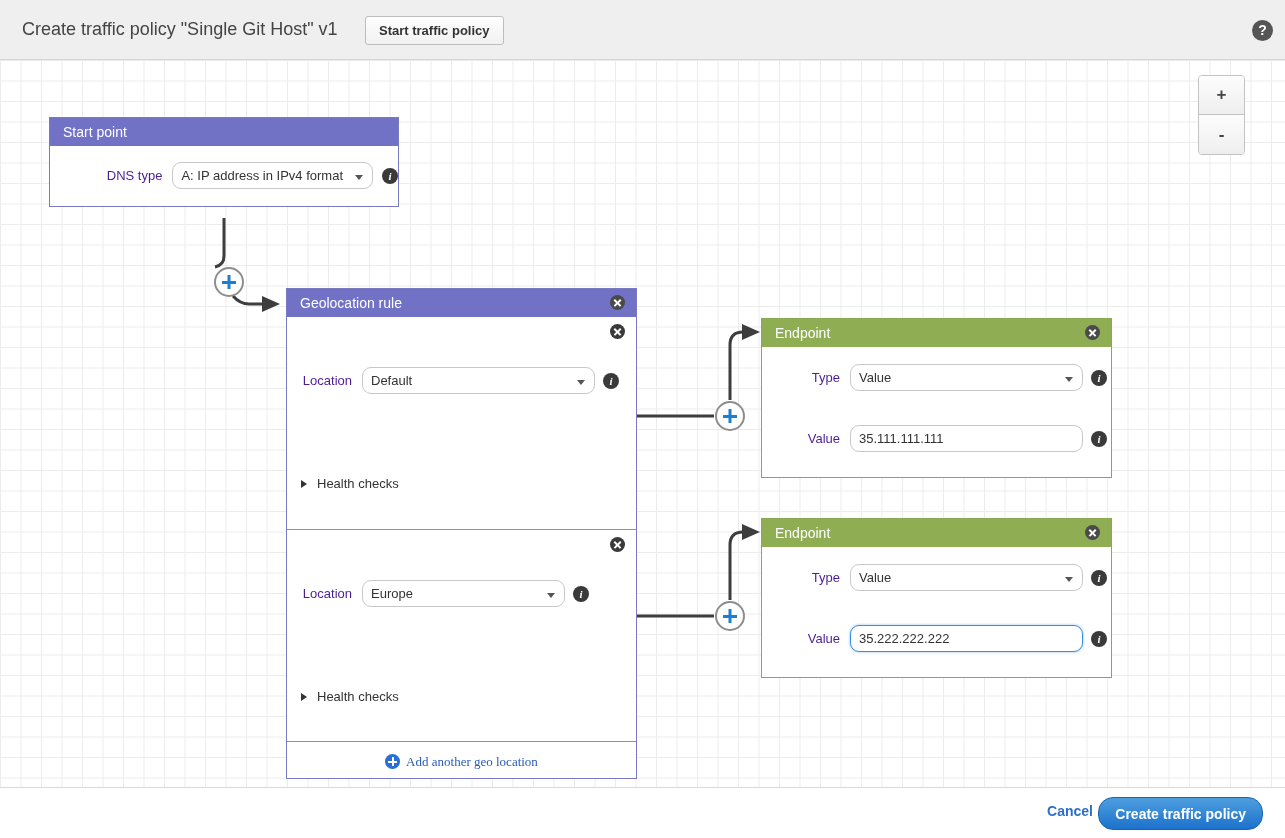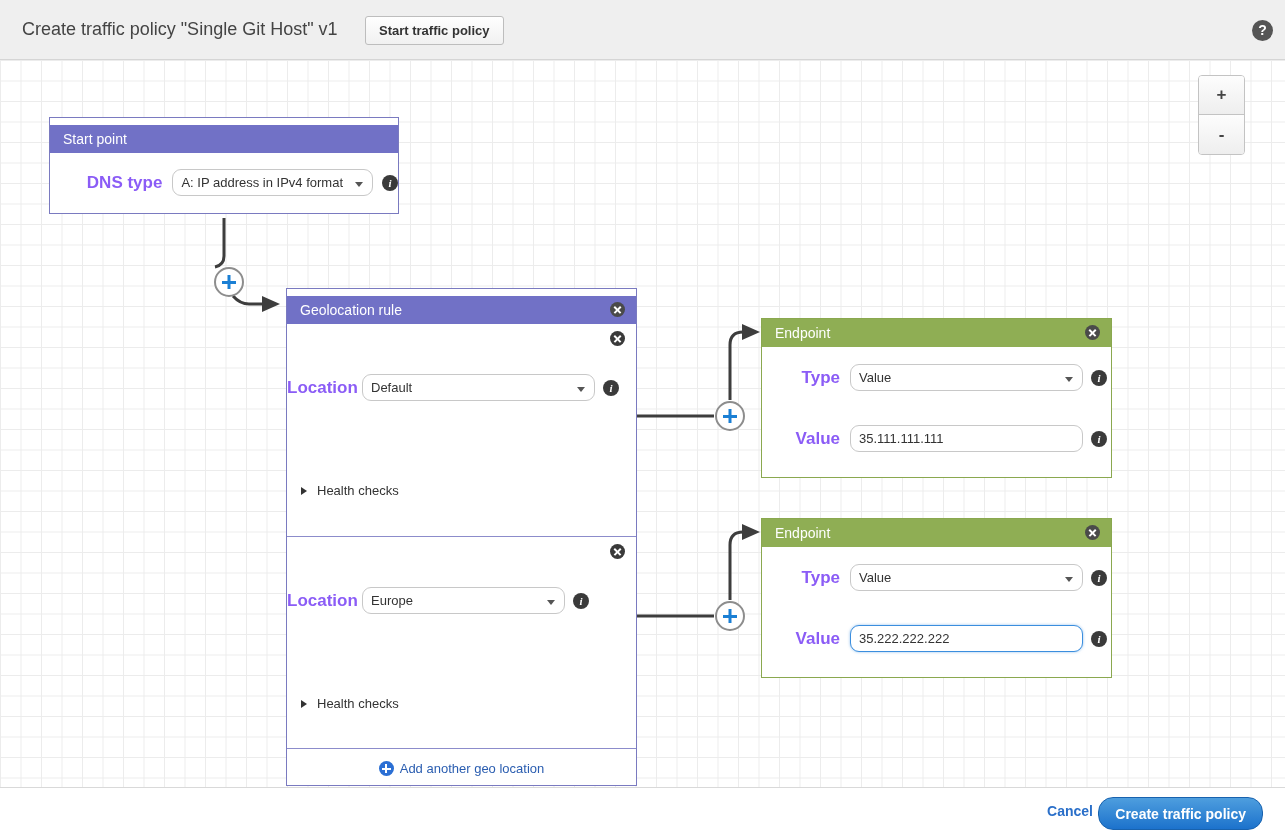--- a/index.html
+++ b/index.html
@@ -73,60 +73,60 @@
   
   .panel { position: absolute; background: #fff; }
   .panel-head {
     position: relative; height: 28px;
     color: #fff; font-size: 14px;
     line-height: 28px; padding-left: 13px;
   }
   .panel-body { position: relative; background: #fff; }
 
   .purple { border: 1px solid #7a7ac0; }
-  .purple .panel-head { background: #7171c6; margin-top: 7px; }
+  .purple .panel-head { background: #7171c6; }
   .green  { border: 1px solid #8aa84f; }
   .green  .panel-head { background: #8fae54; }
 
   
   #start-point { left: 49px; top: 57px; width: 350px; }
   #start-point .panel-body { height: 60px; }
 
   
   #geo-rule { left: 286px; top: 228px; width: 351px; }
   .geo-section { position: relative; height: 212px; background: #fff; }
   #geo-sec-2 { border-top: 1px solid #8c8ccb; }
   #geo-footer {
     position: relative; height: 37px;
     border-top: 1px solid #8c8ccb;
     text-align: center; line-height: 37px;
   }
   #geo-footer .addlink {
-    color: #2a5db0; font-size: 13px; cursor: pointer; text-decoration: none;
+    color: #2a5db0; font-size: 13px; cursor: pointer; text-decoration: none; font-family: Liberation Serif, serif;
   }
   .plus-badge {
     display: inline-block; vertical-align: -3px;
     width: 15px; height: 15px; border-radius: 50%;
     background: #2b6fd4; color: #fff; position: relative; margin-right: 6px;
   }
   .plus-badge::before, .plus-badge::after {
     content: ""; position: absolute; background: #fff;
   }
   .plus-badge::before { left: 3px; top: 6.5px; width: 9px; height: 2px; }
   .plus-badge::after  { top: 3px; left: 6.5px; height: 9px; width: 2px; }
 
   
   #endpoint-1 { left: 761px; top: 258px; width: 351px; }
   #endpoint-2 { left: 761px; top: 458px; width: 351px; }
   .endpoint-body { height: 130px; }
 
   
   .field-row { position: absolute; display: flex; align-items: center; }
   .field-label {
-    font-size: 17px; font-weight: bold; color: #8b5cf6;
+    font-size: 13px; font-weight: normal; color: #4c1d95;
     text-align: right; white-space: nowrap;
   }
   .ctl {
     height: 27px; border: 1px solid #c8c8c8; border-radius: 9px;
     background: #fff; font-family: "Liberation Sans", sans-serif;
     font-size: 13px; color: #333; padding: 0 8px; line-height: 25px;
     position: relative;
   }
   .ctl.select { cursor: pointer; padding-right: 22px; }
   .ctl.select .caret {

